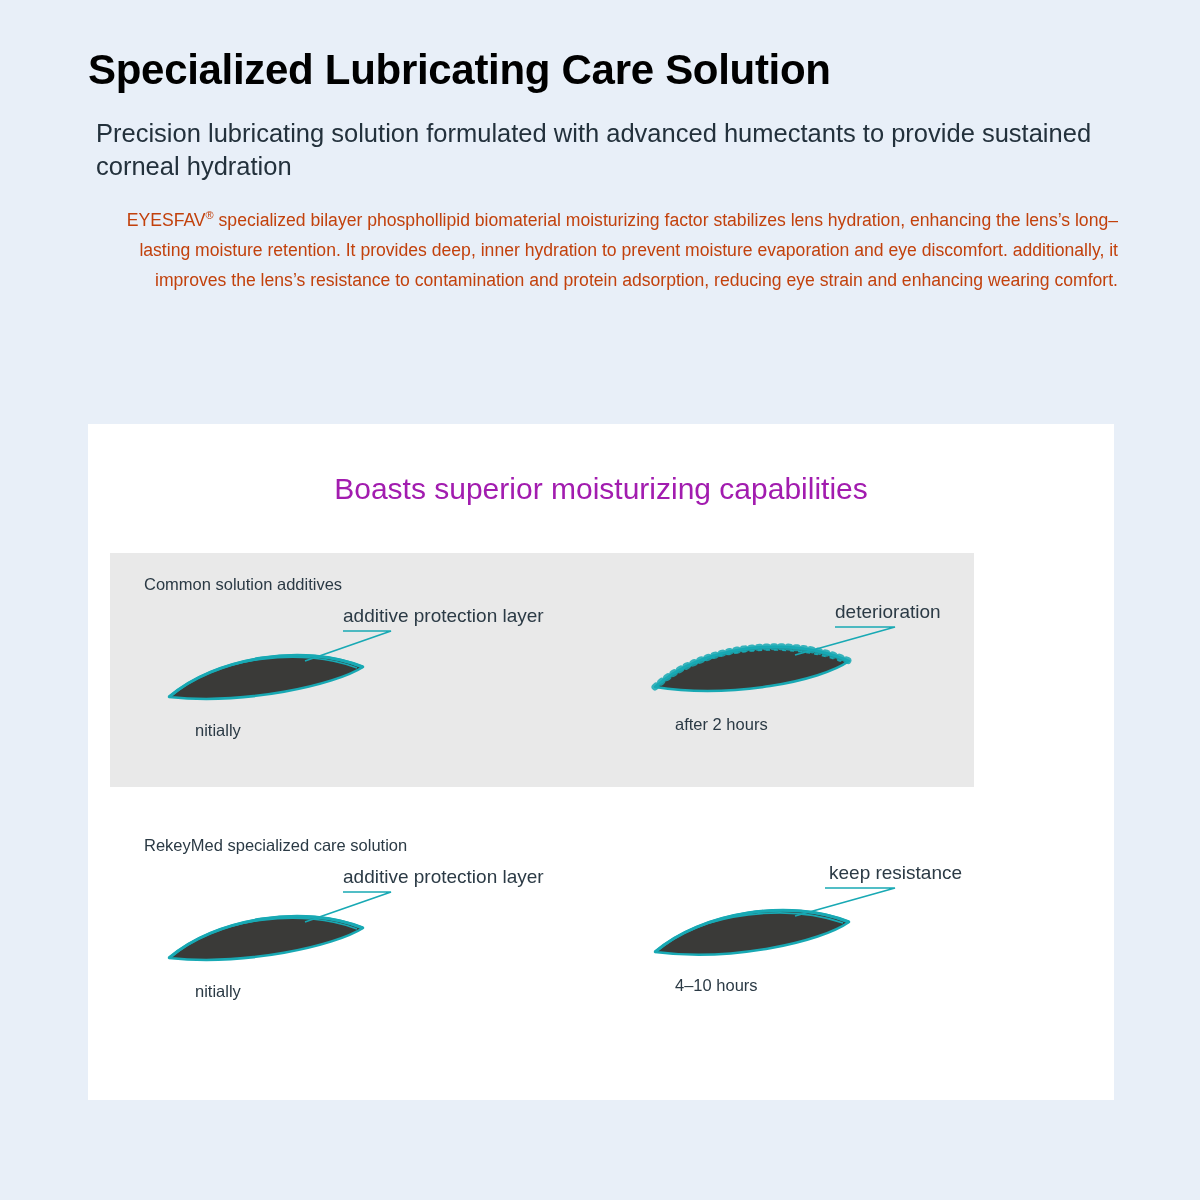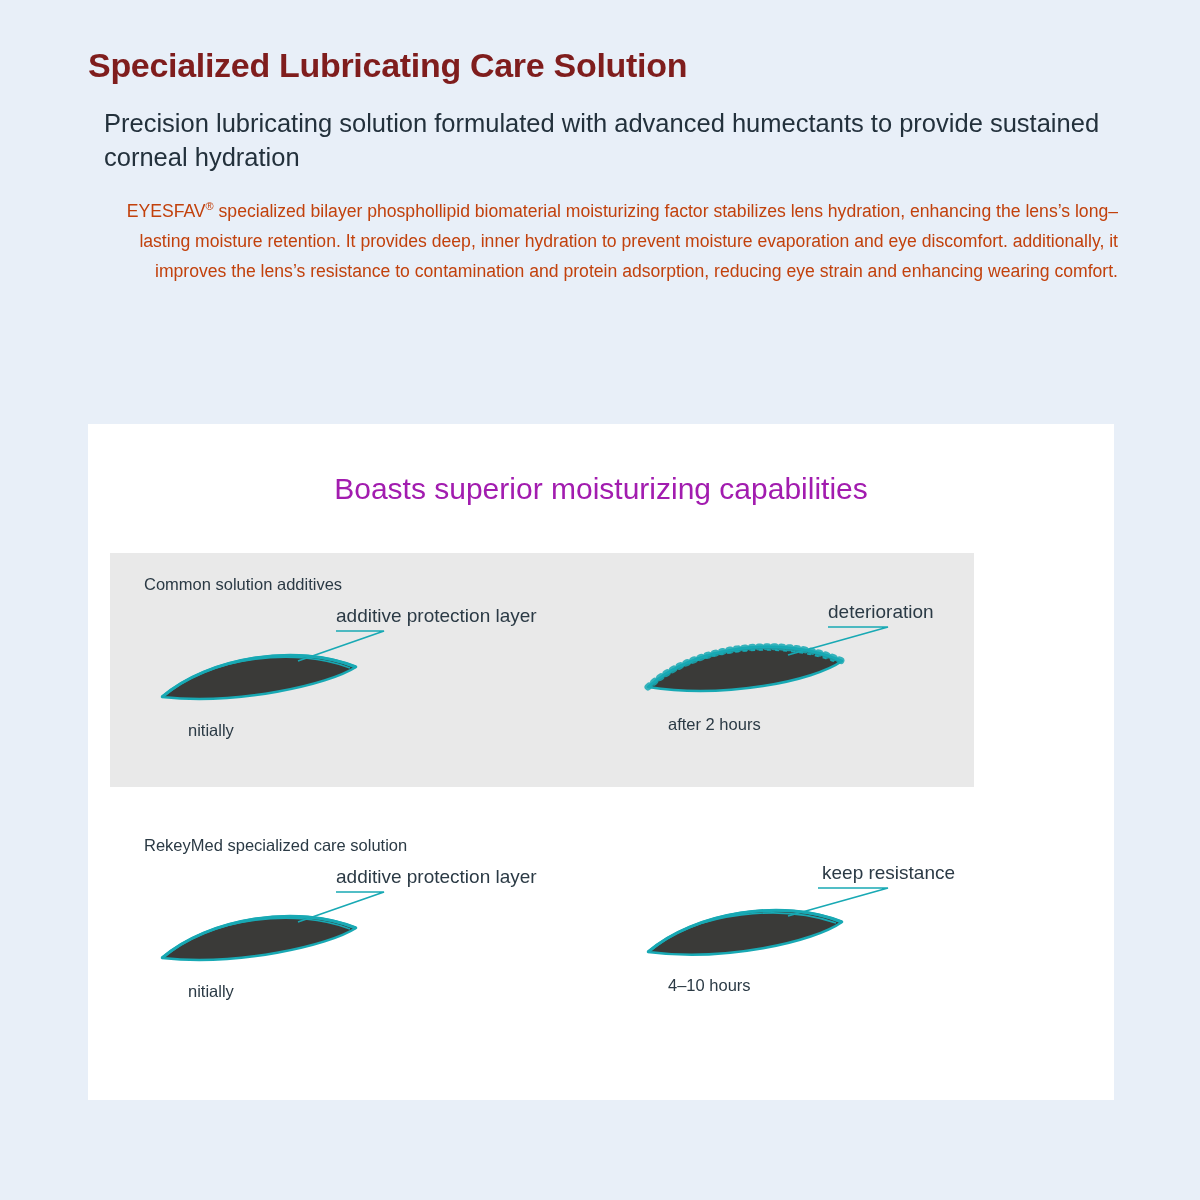--- a/index.html
+++ b/index.html
@@ -19,34 +19,34 @@
     height: 1200px;
     box-sizing: border-box;
   }
   .content {
     position: absolute;
     left: 88px;
     top: 46px;
     width: 1030px;
   }
   .h1 {
-    color: #7f1d1d;
-    font-size: 34px;
+    color: #000000;
+    font-size: 42px;
     font-weight: bold;
     letter-spacing: -0.3px;
     line-height: 1.16;
     margin: 0 0 22px 0;
     white-space: nowrap;
   }
   .h2 {
     color: #23313c;
     font-size: 25.5px;
     font-weight: normal;
     line-height: 1.32;
-    margin: 0 0 22px 16px;
+    margin: 0 0 22px 8px;
     max-width: 1060px;
   }
   .body-copy {
     color: #c2410c;
     font-size: 17.6px;
     line-height: 1.70;
     margin: 0;
     max-width: 1045px;
     text-align: right;
   }
@@ -92,21 +92,21 @@
   .panel-label {
     position: absolute;
     left: 34px;
     top: 22px;
     font-size: 16.5px;
     color: #2b3a45;
   }
 
   .lens-row {
     position: absolute;
-    left: 8px;
+    left: 15px;
     top: 52px;
     width: 982px;
     height: 180px;
   }
   .lens-cell {
     position: absolute;
     top: 0;
     width: 430px;
     height: 180px;
   }

